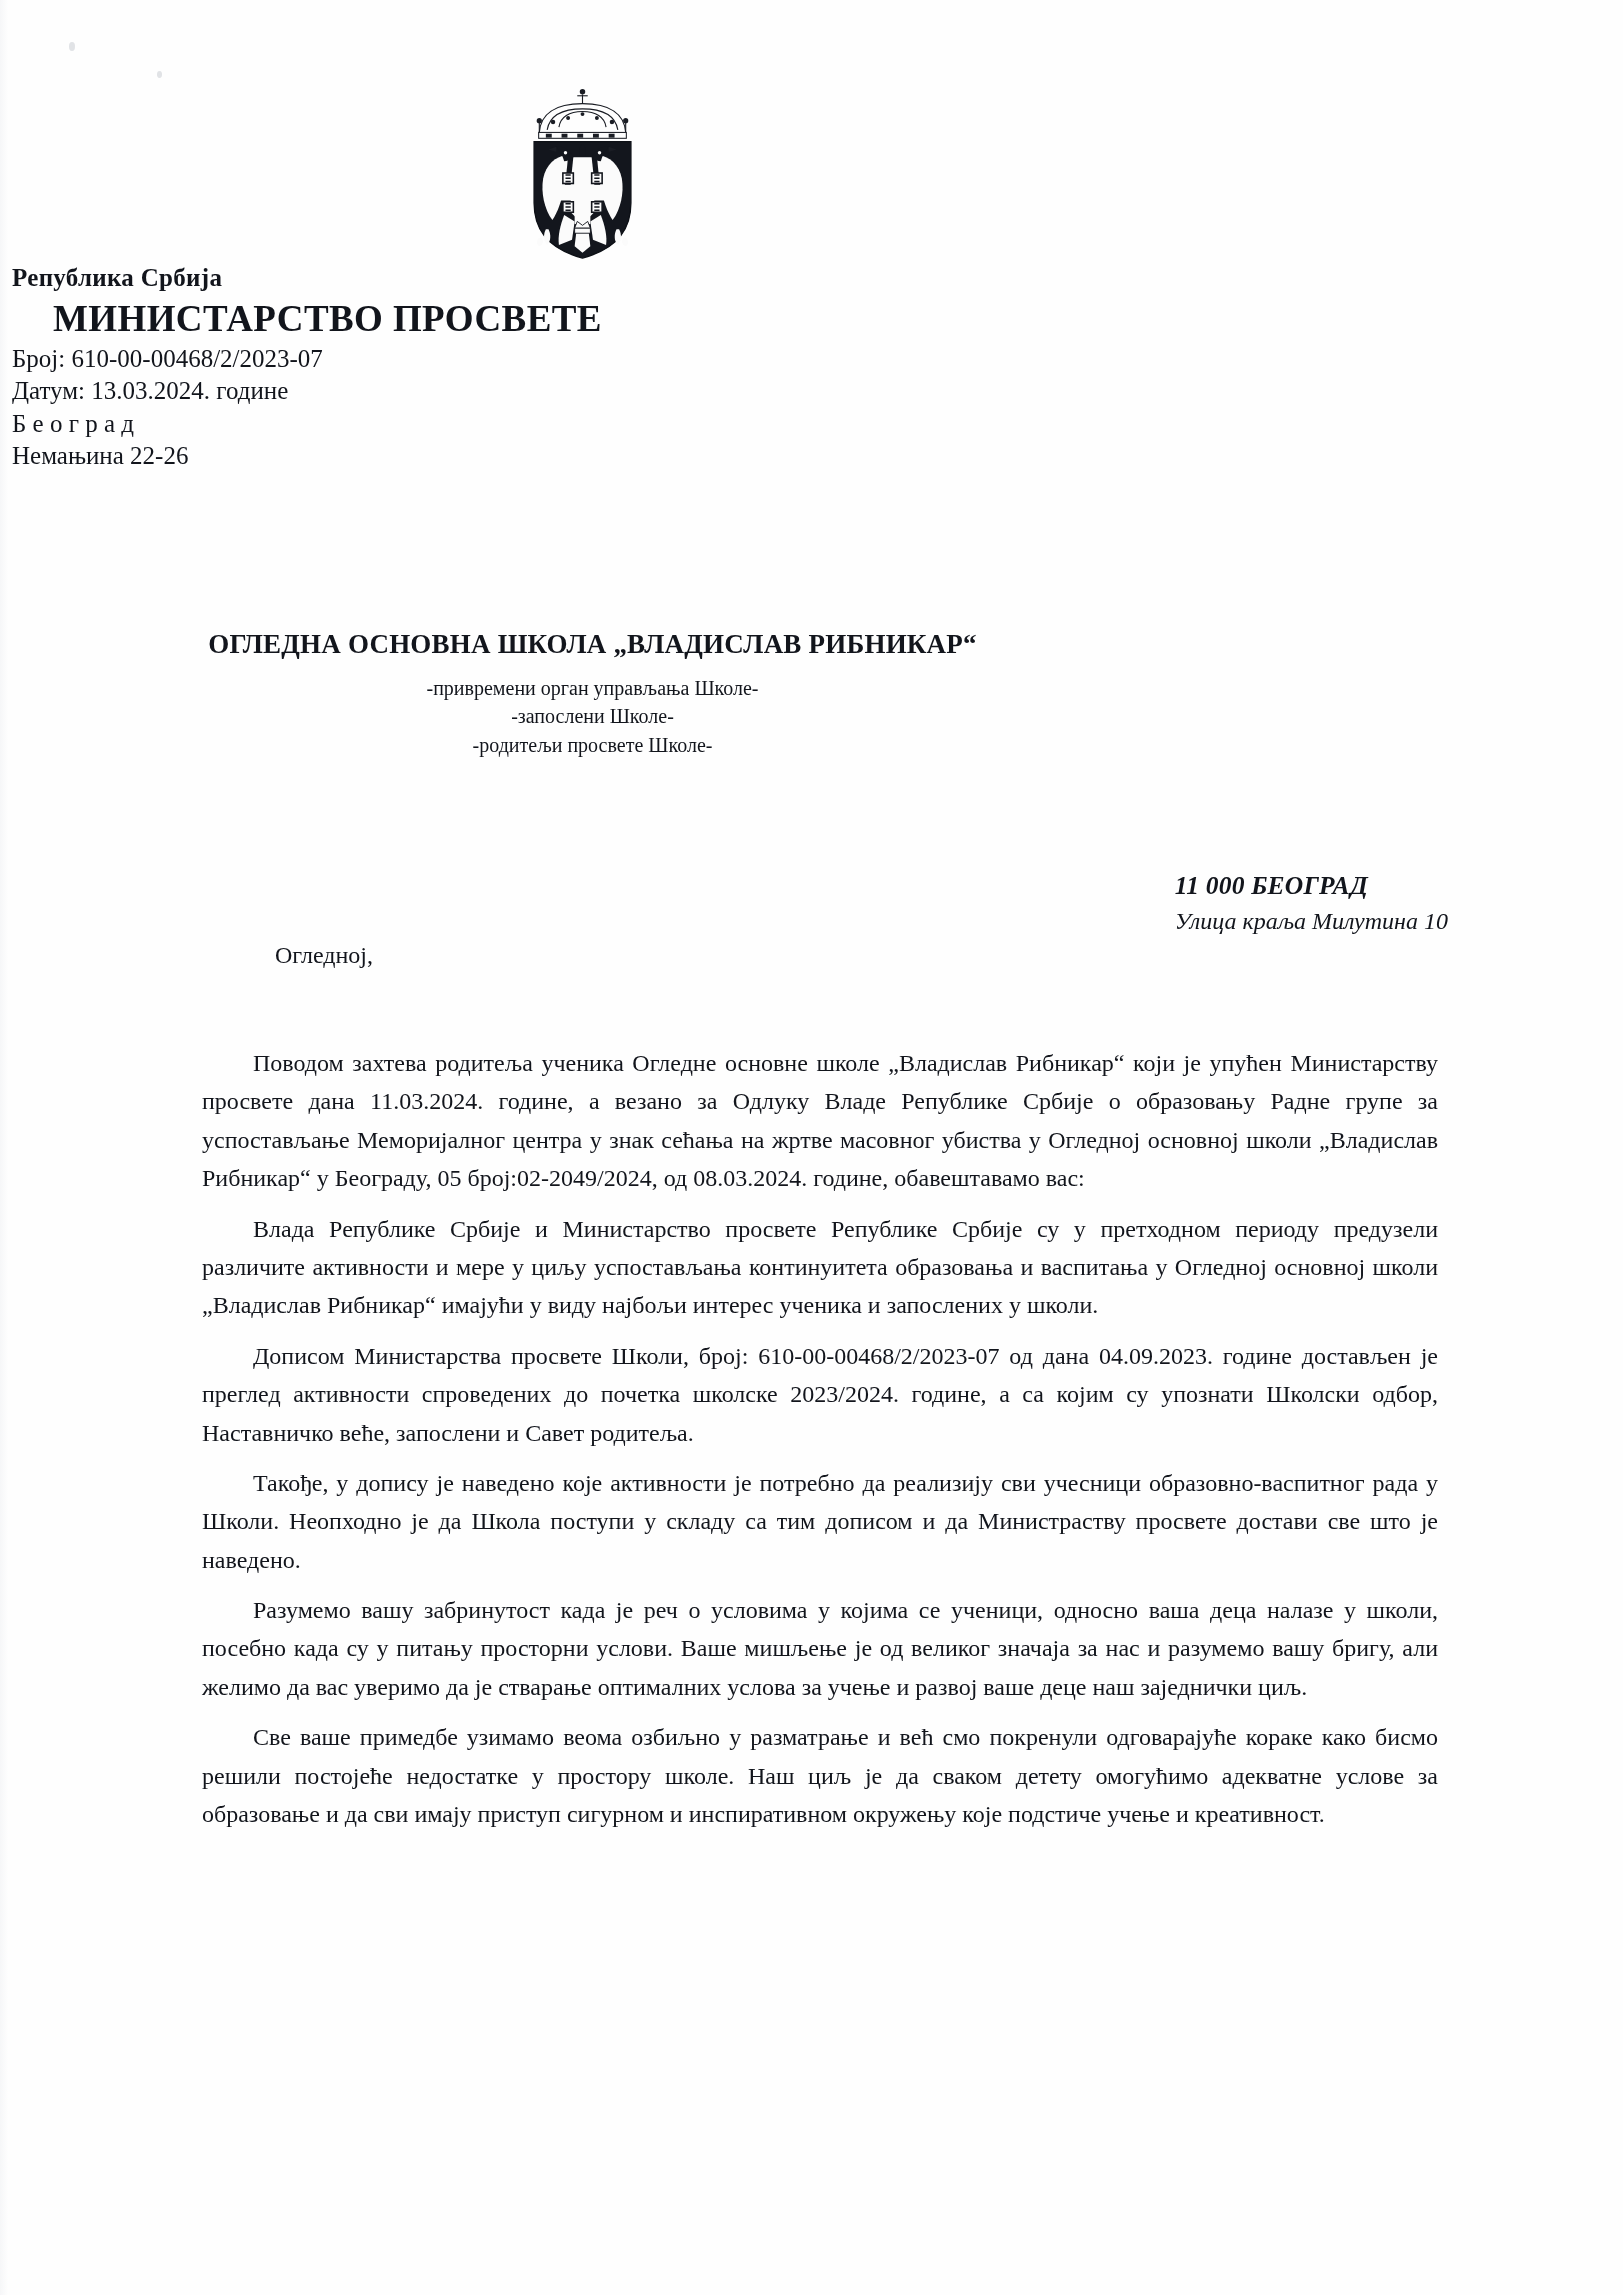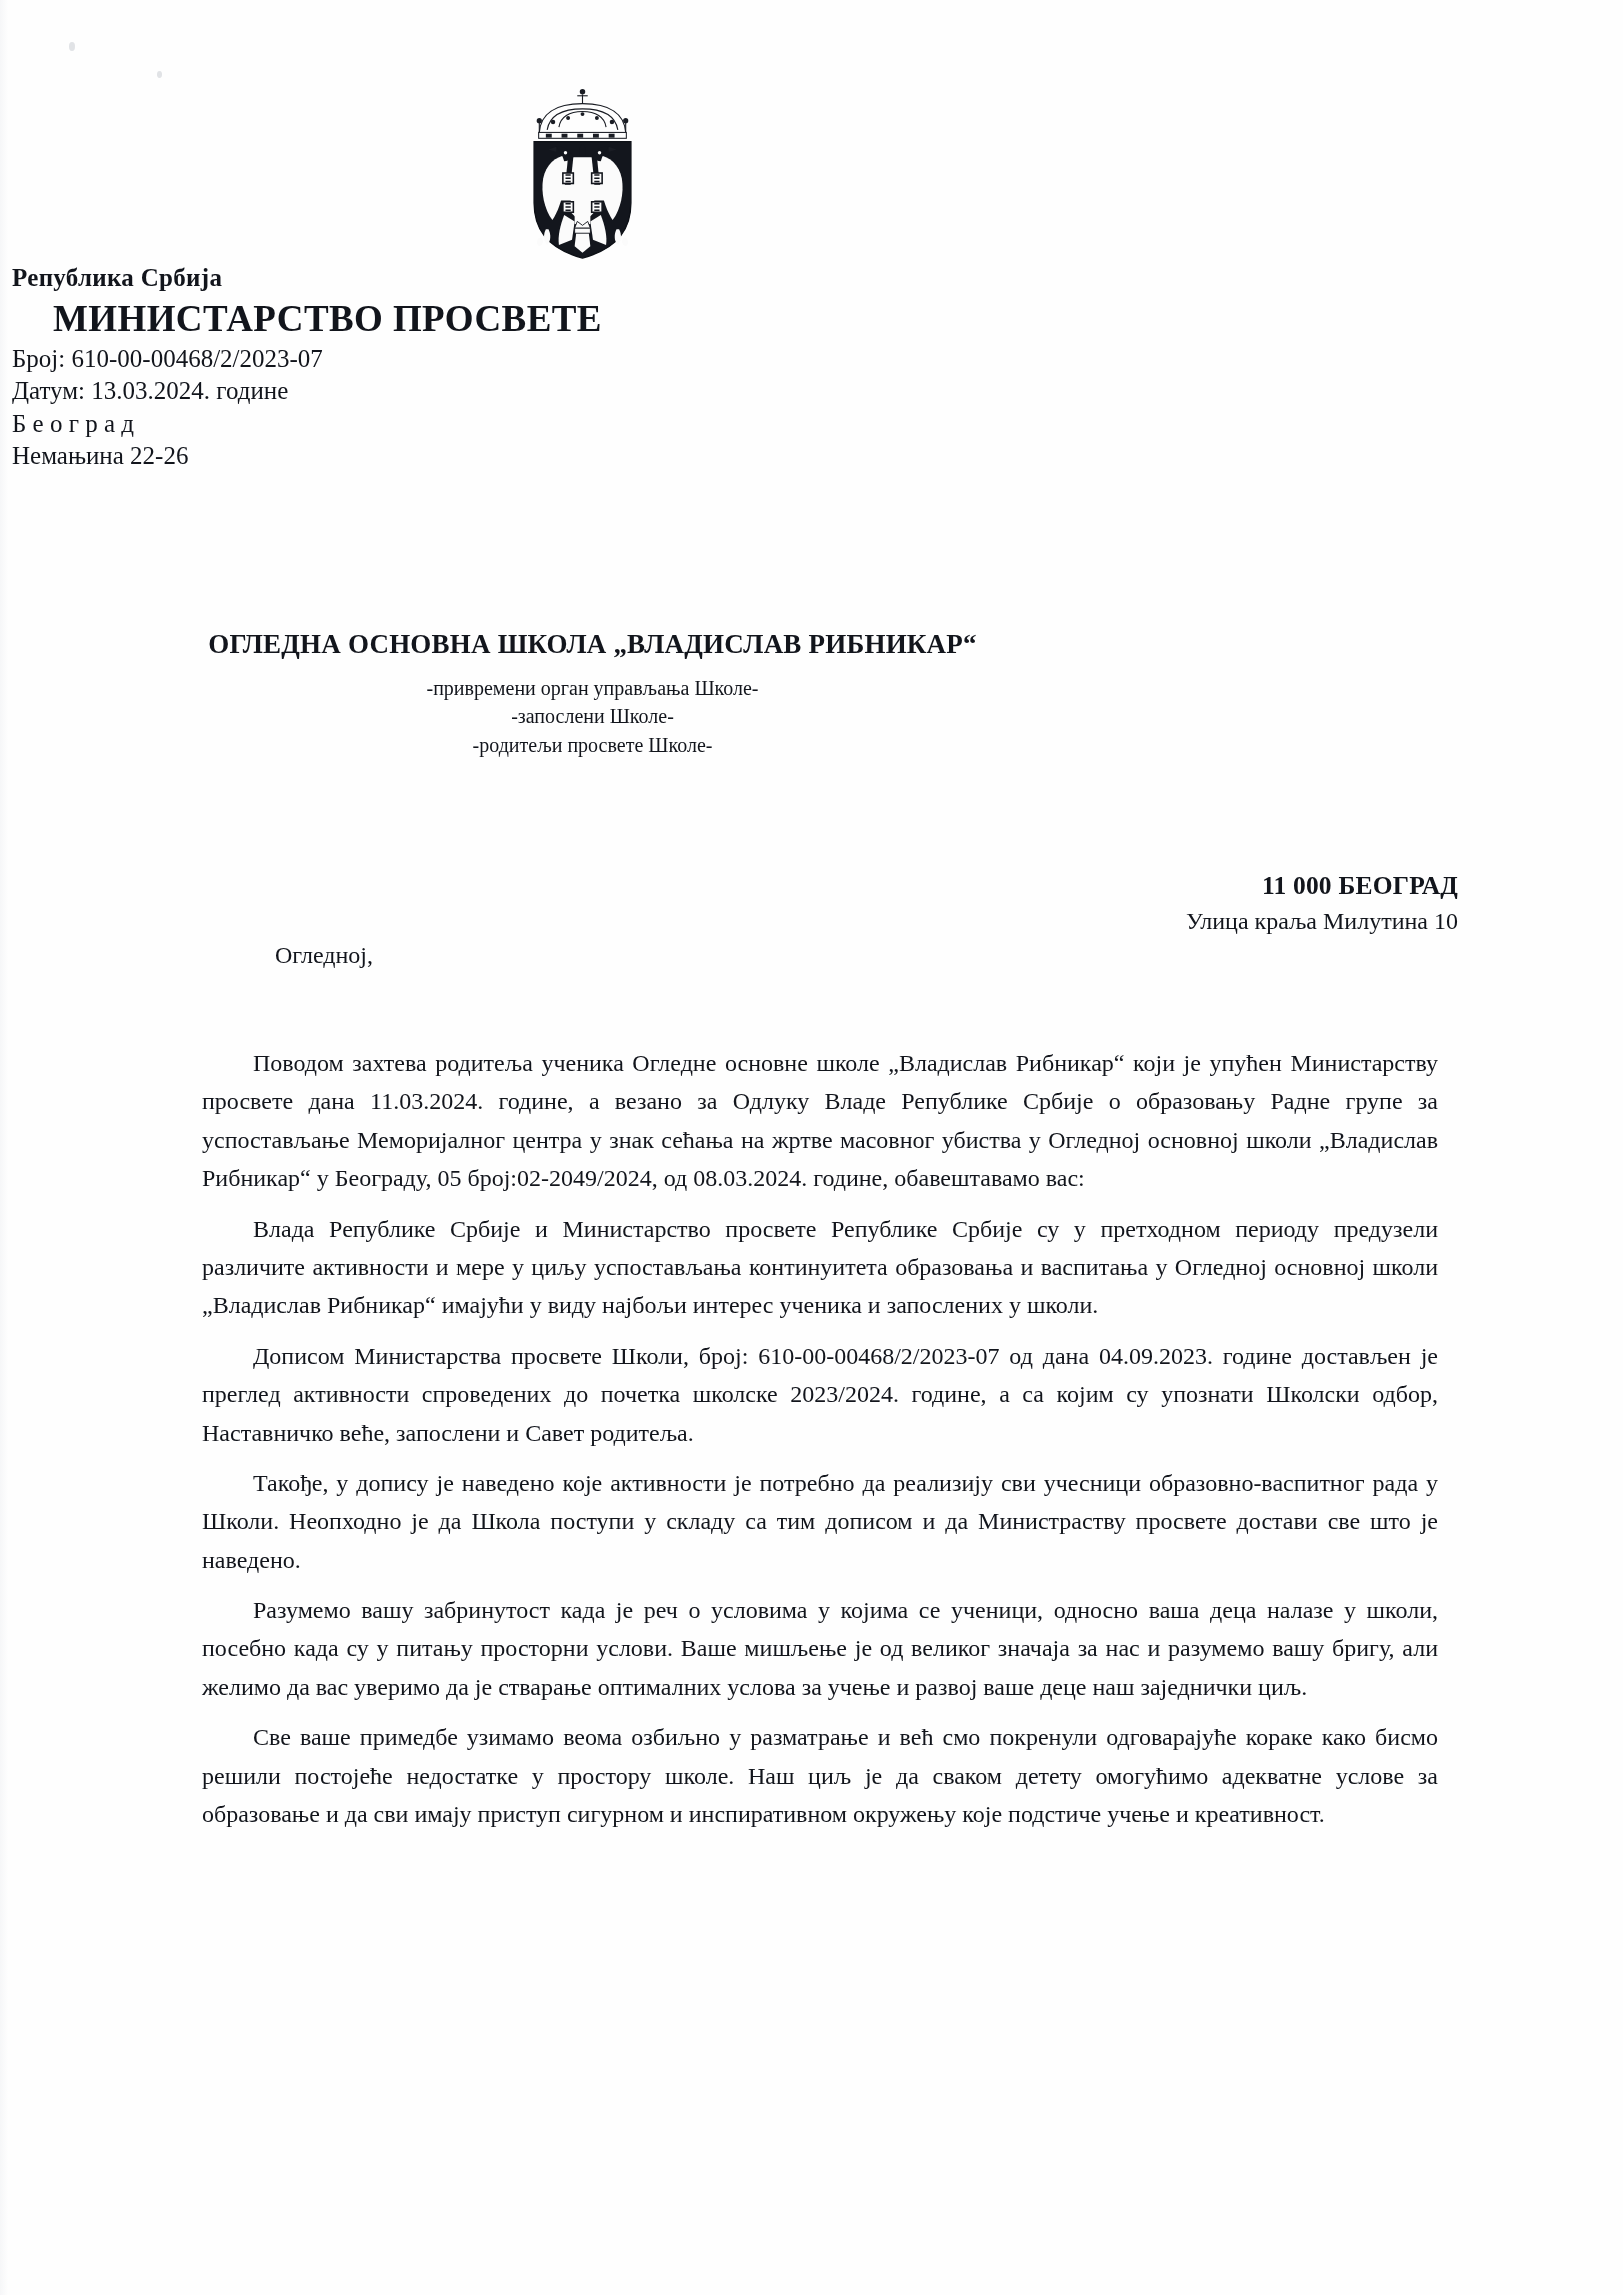--- a/index.html
+++ b/index.html
@@ -68,24 +68,25 @@
     font-weight: bold;
     letter-spacing: 0.2px;
   }
   #addressee .ad-sub {
     font-size: 20px;
   }
 
   
   #city-block {
     position: absolute;
-    right: 165px;
+    right: 175px;
     top: 868px;
-    text-align: right;
+    text-align: left;
     line-height: 1.42;
+    font-style: italic;
   }
   #city-block .city { font-size: 25.5px; font-weight: bold; letter-spacing:0.2px; }
   #city-block .street { font-size: 24px; }
 
   
   #salutation {
     position: absolute;
     left: 275px;
     top: 942px;
     font-size: 24px;

